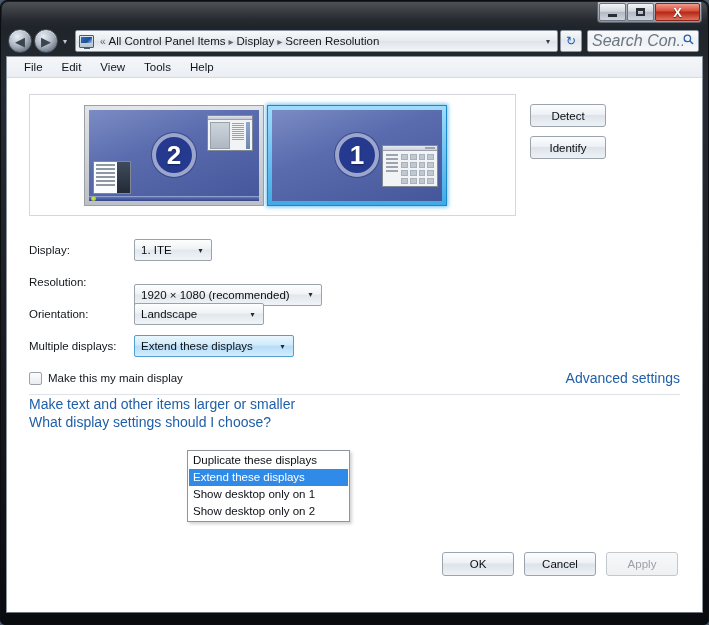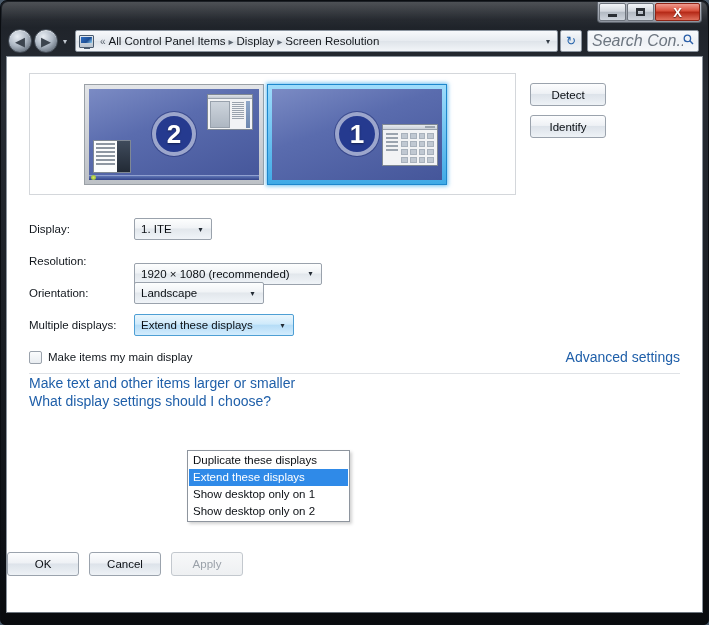--- a/index.html
+++ b/index.html
@@ -300,21 +300,21 @@
   }
   .chklabel { font-size: 11.5px; color:#11161c; }
   .adv-link { margin-left: auto; }
   .link { font-size: 14px; color: #1f5fa9; cursor: pointer; text-decoration: none; }
   .hr { height:1px; background:#dfe2e6; margin: 6px 0 0 0; }
   .linkrow { margin-top: 0; }
 
   
   .footer {
     position: absolute; left: 0; right: 0; top: 495px;
-    display: flex; gap: 10px;
+    display: flex; justify-content: flex-end; gap: 10px;
     padding-right: 24px;
   }
   .footer .btn { min-width: 72px; height: 24px; }
 </style>
 </head>
 <body>
 
 <div class="window">
   <div class="glass-sheen"></div>
 
@@ -362,20 +362,27 @@
         <svg width="11" height="11" viewBox="0 0 11 11" aria-hidden="true">
           <circle cx="4.4" cy="4.4" r="3.2" fill="none" stroke="#2b5fa8" stroke-width="1.3"></circle>
           <line x1="6.8" y1="6.8" x2="10" y2="10" stroke="#2b5fa8" stroke-width="1.4"></line>
         </svg>
       </span>
     </div>
   </div>
 
   <div class="client">
 
+    <div class="menubar">
+      <div class="menuitem">File</div>
+      <div class="menuitem">Edit</div>
+      <div class="menuitem">View</div>
+      <div class="menuitem">Tools</div>
+      <div class="menuitem">Help</div>
+    </div>
 
     <div class="page">
 
       <div class="preview-row">
         <div class="preview">
 
           <div class="monitor">
             <div class="bezel">
               <div class="screen">
                 <div class="miniwin m2-win">
@@ -490,21 +497,21 @@
         <div class="frow">
           <div class="flabel">Multiple displays:</div>
           <div class="combo w-multi">
             <span class="val">Extend these displays</span>
             <span class="arrow">▾</span>
           </div>
         </div>
 
         <div class="chkrow">
           <span class="chk"></span>
-          <span class="chklabel">Make items my main display</span>
+          <span class="chklabel">Make this my main display</span>
           <span class="adv-link">
             <a class="link">Advanced settings</a>
           </span>
         </div>
 
         <div class="hr"></div>
 
         <div class="linkrow">
           <a class="link">Make text and other items larger or smaller</a>
         </div>

